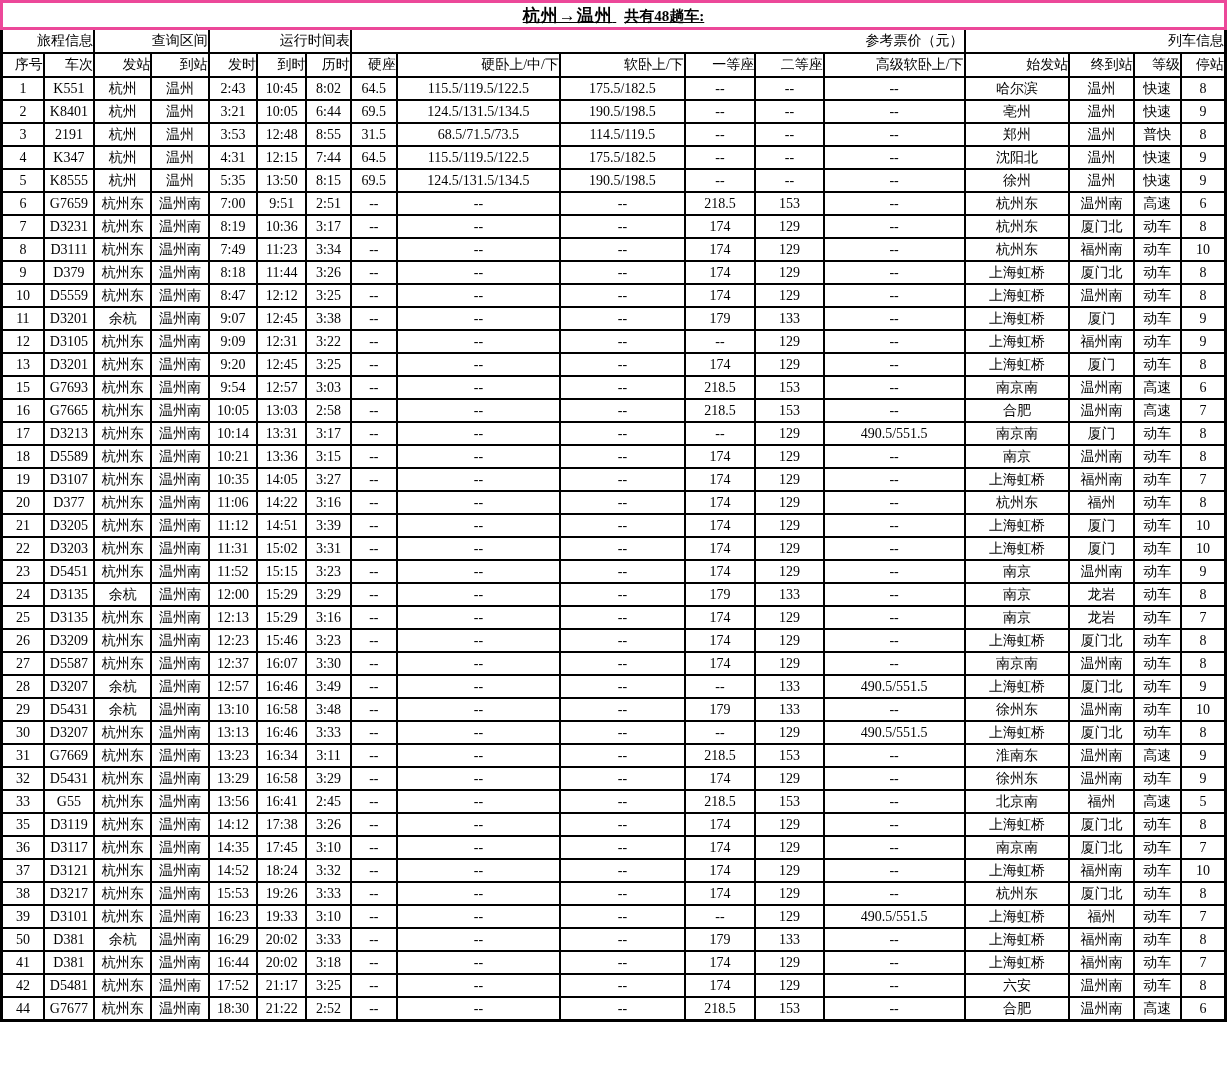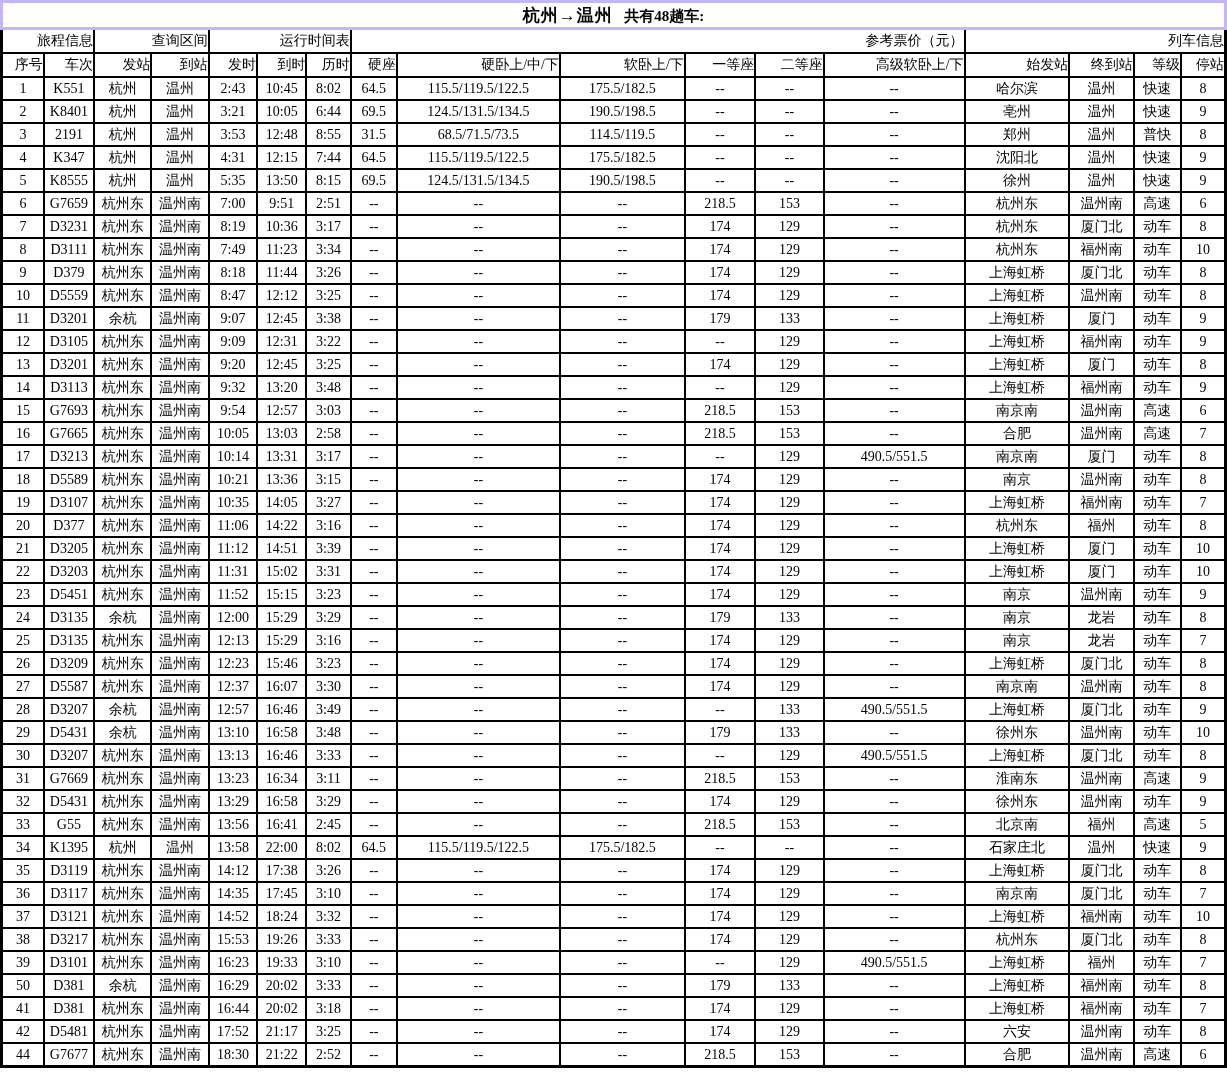--- a/index.html
+++ b/index.html
@@ -20,22 +20,23 @@
     font-size: 14px;
     font-weight: normal;
     height: 21px;
     overflow: hidden;
     white-space: nowrap;
     background: #ffffff;
   }
   tr.group-row th, tr.colhead-row th { height: 22px; font-size: 14px; text-align: right; }
   td.title-cell {
     height: 24px;
-    border: 3px solid #c4b5fd;
+    border: 3px solid #ec4899;
     font-weight: bold;
+    text-decoration: underline;
   }
   .title-route { font-weight: bold; font-size: 17px; letter-spacing: 1px; }
   .title-count { font-weight: bold; font-size: 15px; margin-left: 8px; }
 </style>
 </head>
 <body>
 
 <div class="page">
   <table>
     <colgroup>
@@ -333,39 +334,20 @@
           <td>--</td>
           <td>174</td>
           <td>129</td>
           <td>--</td>
           <td>上海虹桥</td>
           <td>厦门</td>
           <td>动车</td>
           <td>8</td>
         </tr>
         <tr>
-          <td>14</td>
-          <td>D3113</td>
-          <td>杭州东</td>
-          <td>温州南</td>
-          <td>9:32</td>
-          <td>13:20</td>
-          <td>3:48</td>
-          <td>--</td>
-          <td>--</td>
-          <td>--</td>
-          <td>--</td>
-          <td>129</td>
-          <td>--</td>
-          <td>上海虹桥</td>
-          <td>福州南</td>
-          <td>动车</td>
-          <td>9</td>
-        </tr>
-        <tr>
           <td>15</td>
           <td>G7693</td>
           <td>杭州东</td>
           <td>温州南</td>
           <td>9:54</td>
           <td>12:57</td>
           <td>3:03</td>
           <td>--</td>
           <td>--</td>
           <td>--</td>
@@ -711,39 +693,20 @@
           <td>--</td>
           <td>--</td>
           <td>--</td>
           <td>218.5</td>
           <td>153</td>
           <td>--</td>
           <td>北京南</td>
           <td>福州</td>
           <td>高速</td>
           <td>5</td>
-        </tr>
-        <tr>
-          <td>34</td>
-          <td>K1395</td>
-          <td>杭州</td>
-          <td>温州</td>
-          <td>13:58</td>
-          <td>22:00</td>
-          <td>8:02</td>
-          <td>64.5</td>
-          <td>115.5/119.5/122.5</td>
-          <td>175.5/182.5</td>
-          <td>--</td>
-          <td>--</td>
-          <td>--</td>
-          <td>石家庄北</td>
-          <td>温州</td>
-          <td>快速</td>
-          <td>9</td>
         </tr>
         <tr>
           <td>35</td>
           <td>D3119</td>
           <td>杭州东</td>
           <td>温州南</td>
           <td>14:12</td>
           <td>17:38</td>
           <td>3:26</td>
           <td>--</td>

